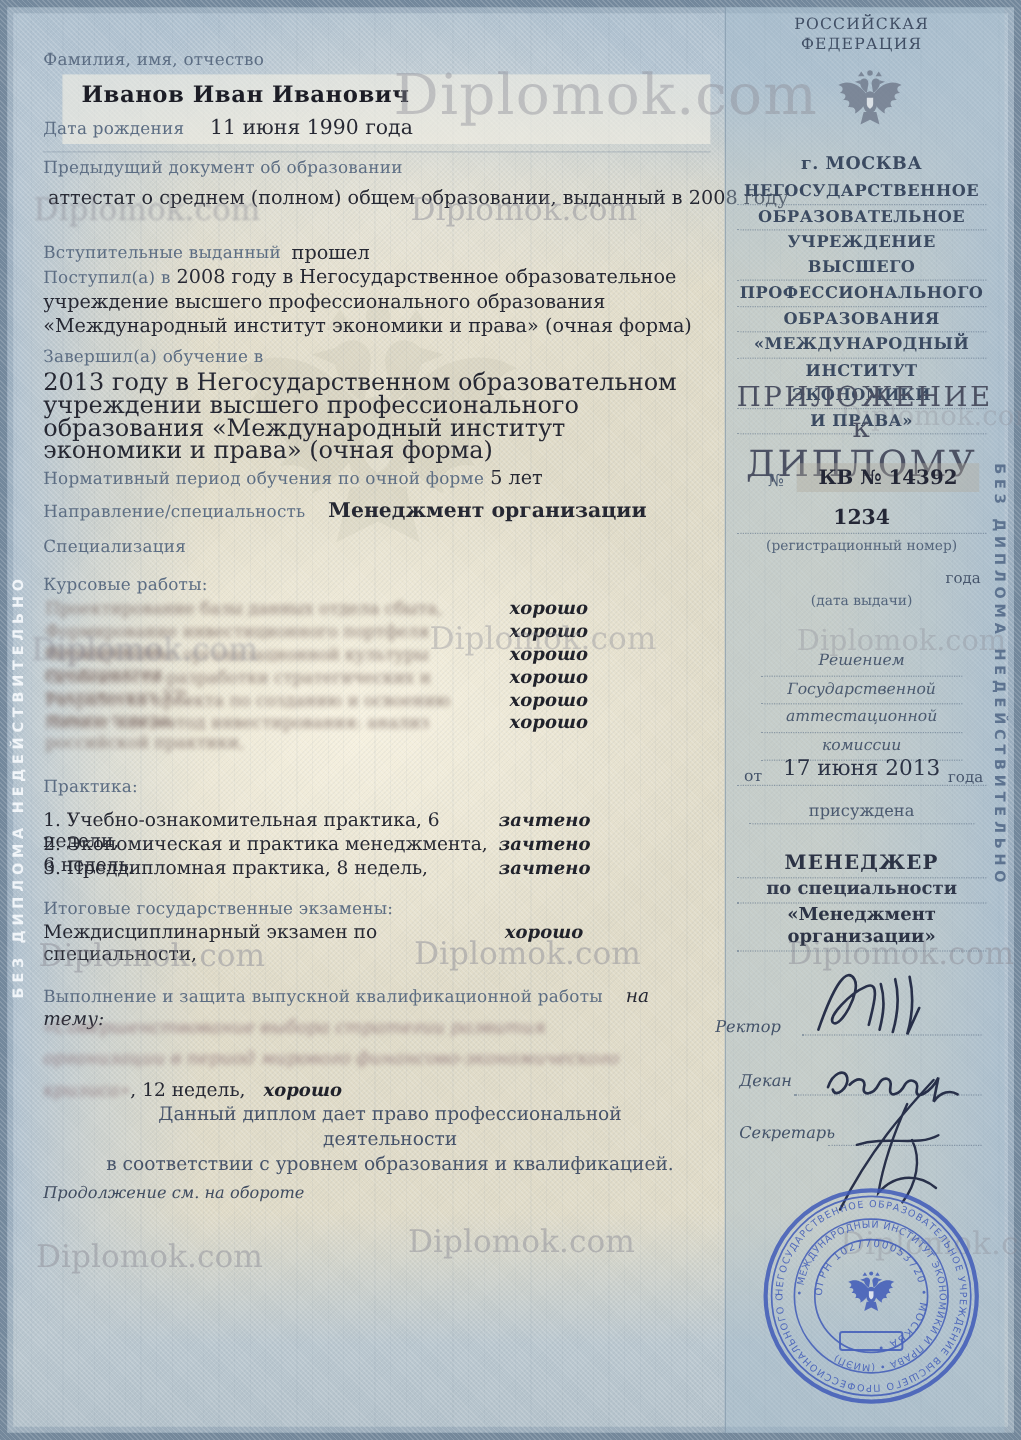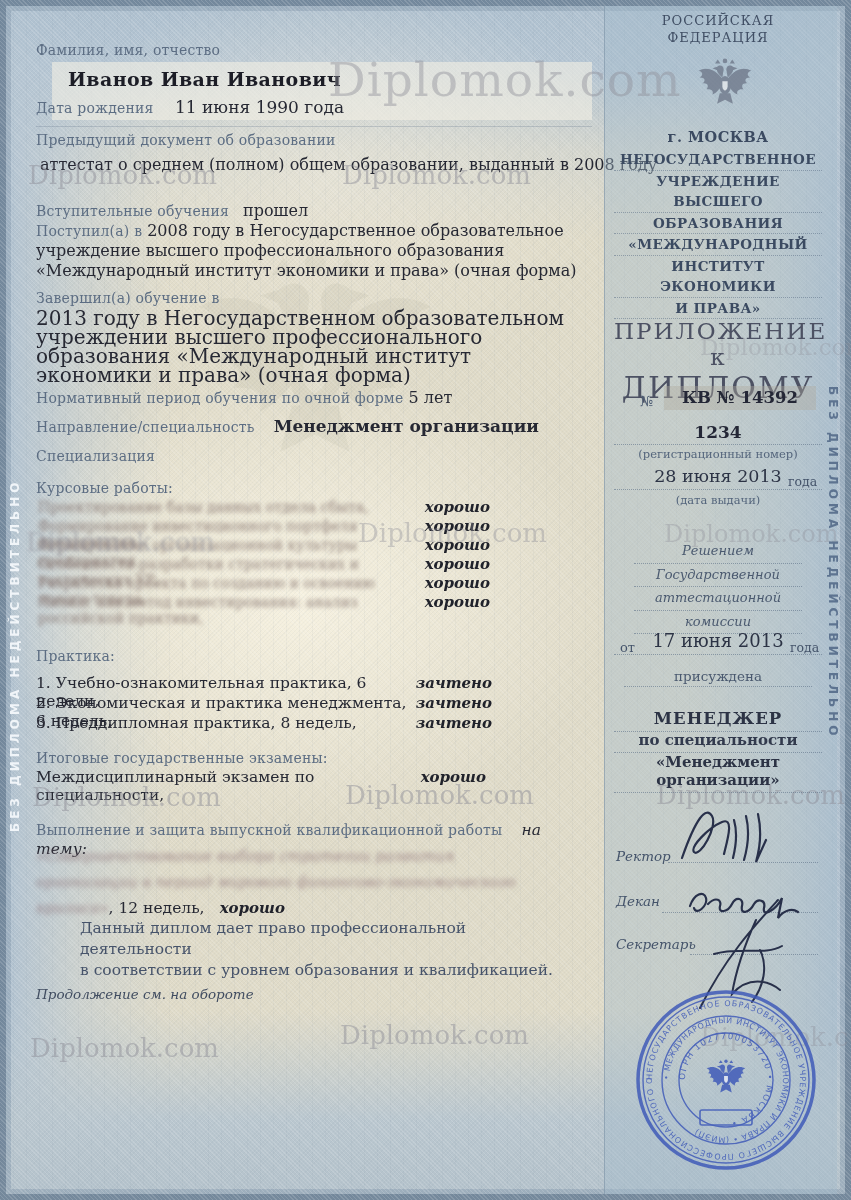--- a/index.html
+++ b/index.html
@@ -113,21 +113,21 @@
   <div class="abs lbl" style="left:36px;top:42px">Фамилия, имя, отчество</div>
   <div class="abs hl" style="left:52px;top:62px;width:540px;height:58px;z-index:1"></div>
   <div class="abs name" style="left:68px;top:68px;z-index:2">Иванов Иван Иванович</div>
   <div class="abs lbl" style="left:36px;top:100px;z-index:2">Дата рождения</div>
   <div class="abs val" style="left:175px;top:97px;font-size:17px;z-index:2">11 июня 1990 года</div>
   <div class="abs" style="left:36px;top:126px;width:556px;border-top:1px solid rgba(110,125,145,.3)"></div>
 
   <div class="abs lbl" style="left:36px;top:132px">Предыдущий документ об образовании</div>
   <div class="abs val" style="left:40px;top:155px;font-size:16px">аттестат о среднем (полном) общем образовании, выданный в 2008 году</div>
 
-  <div class="abs lbl" style="left:36px;top:203px">Вступительные обучения</div>
+  <div class="abs lbl" style="left:36px;top:203px">Вступительные выданный</div>
   <div class="abs val" style="left:243px;top:201px;font-size:16px">прошел</div>
 
   <div class="abs para" style="left:36px;top:221px">
     <span class="lbl">Поступил(а) в</span>
     <span class="val" style="font-size:16px">2008 году в Негосударственное образовательное учреждение высшего профессионального образования «Международный институт экономики и права» (очная форма)</span>
   </div>
 
   <div class="abs lbl" style="left:36px;top:290px">Завершил(а) обучение в</div>
   <div class="abs para" style="left:36px;top:309px;font-size:20px">2013 году в Негосударственном образовательном учреждении высшего профессионального образования «Международный институт экономики и права» (очная форма)</div>
 
@@ -195,82 +195,83 @@
 
   <div class="abs" style="left:36px;top:820px;width:520px">
     <span class="lbl">Выполнение и защита выпускной квалификационной работы</span>
     <span class="val i" style="font-size:15.5px;margin-left:14px">на тему:</span>
   </div>
   <div class="abs" style="left:36px;top:843px;width:500px;line-height:25px">
     <span class="val i blur2" style="font-size:15px">«Совершенствование выбора стратегии развития организации в период мирового финансово-экономического кризиса»</span><span class="val" style="font-size:15.5px">, 12 недель,</span>
     <span class="grade" style="margin-left:10px">хорошо</span>
   </div>
 
-  <div class="abs" style="left:80px;top:918px;width:490px;color:#46536a;font-size:15.5px;line-height:21px">
+  <div class="abs" style="left:80px;top:918px;width:490px;text-align:center;color:#46536a;font-size:15.5px;line-height:21px">
     <div>Данный диплом дает право профессиональной деятельности</div>
     <div>в соответствии с уровнем образования и квалификацией.</div>
   </div>
 
   <div class="abs i" style="left:36px;top:986px;font-size:13.5px;color:#414d61">Продолжение см. на обороте</div>
 
   <div class="rc rcenter" style="top:12px;font-size:13px;font-weight:normal;letter-spacing:1px;line-height:17px;color:#404e64">
     <div>РОССИЙСКАЯ</div>
     <div>ФЕДЕРАЦИЯ</div>
   </div>
 
   <svg class="rc" style="left:692px;top:50px;color:#6b7486;opacity:.75" width="66" height="68">
       <use href="#eagle"></use>
     </svg>
 
   <div class="rc rcenter" style="top:128px;font-size:14.5px;font-weight:bold;letter-spacing:.5px;color:#3b4a61">г. МОСКВА</div>
 
   <div class="rc rcenter inst" style="top:149px">
     <div>НЕГОСУДАРСТВЕННОЕ</div>
+    <div>ОБРАЗОВАТЕЛЬНОЕ</div>
     <div>УЧРЕЖДЕНИЕ ВЫСШЕГО</div>
+    <div>ПРОФЕССИОНАЛЬНОГО</div>
     <div>ОБРАЗОВАНИЯ</div>
     <div>«МЕЖДУНАРОДНЫЙ</div>
     <div>ИНСТИТУТ ЭКОНОМИКИ</div>
     <div>И ПРАВА»</div>
   </div>
 
   <div class="rc rcenter title1" style="top:318px">ПРИЛОЖЕНИЕ</div>
   <div class="rc rcenter" style="top:344px">
     <span class="title1" style="letter-spacing:1px">к</span>
     <span class="title2">ДИПЛОМУ</span>
   </div>
 
   <div class="rc" style="left:640px;top:393px;font-size:14px;color:#4d5c72">№</div>
   <div class="rc" style="left:664px;top:386px;width:152px;text-align:center;background:rgba(176,170,158,.4);padding:2px 0 3px">
     <span style="font-size:16.5px;font-weight:bold;color:#242736">КВ № 14392</span>
   </div>
 
   <div class="rc rcenter dotted" style="top:422px;font-size:17px;font-weight:bold;color:#242736;padding-bottom:2px">1234</div>
   <div class="rc rcenter cap" style="top:447px">(регистрационный номер)</div>
 
-  <div class="rc rcenter dotted" style="top:466px;font-size:17.5px;color:#2c3345;padding-bottom:3px">28 июня 2013</div>
   <div class="rc" style="left:788px;top:474px;font-size:12.5px;color:#44536a">года</div>
   <div class="rc rcenter cap" style="top:493px">(дата выдачи)</div>
 
   <div class="rc rcenter" style="top:540px;font-size:13px;font-style:italic;color:#4a596f;line-height:22.5px">
     <div class="dotted" style="margin:0 20px">Решением</div>
     <div class="dotted" style="margin:0 20px">Государственной</div>
     <div class="dotted" style="margin:0 20px">аттестационной</div>
     <div class="dotted" style="margin:0 20px">комиссии</div>
   </div>
 
   <div class="rc" style="left:620px;top:640px;font-size:13px;color:#44536a">от</div>
   <div class="rc rcenter dotted" style="top:630px;font-size:18px;color:#2c3345;padding-bottom:3px">17 июня 2013</div>
   <div class="rc" style="left:790px;top:640px;font-size:12.5px;color:#44536a">года</div>
 
   <div class="rc rcenter dotted" style="top:668px;font-size:13.5px;color:#4a596f;padding-bottom:2px;margin-left:10px;width:188px">присуждена</div>
   <div class="rc rcenter dotted" style="top:709px;font-size:16.5px;font-weight:bold;letter-spacing:1px;color:#2c3345;padding-bottom:3px">МЕНЕДЖЕР</div>
   <div class="rc rcenter dotted" style="top:731px;font-size:15px;font-weight:bold;color:#323a4d;padding-bottom:3px">по специальности</div>
   <div class="rc rcenter dotted" style="top:753px;font-size:15px;font-weight:bold;color:#2c3345;padding-bottom:3px">«Менеджмент организации»</div>
 
-  <div class="rc sigrole" style="left:616px;top:848px">Ректор</div>
+  <div class="rc sigrole" style="left:596px;top:848px">Ректор</div>
   <div class="rc dotted" style="left:668px;top:862px;width:150px"></div>
   <svg class="sig" style="left:672px;top:800px" width="140" height="70">
     <path d="M10 58 C24 18 34 6 40 16 C46 26 28 58 22 52 C18 47 36 28 50 22 C62 17 56 38 52 54 M62 20 C66 34 64 46 61 58 M74 16 C78 32 76 46 72 60 M86 14 C90 32 88 48 84 62 L94 40" fill="none" stroke="#28304a" stroke-width="2.2" stroke-linecap="round"></path>
   </svg>
 
   <div class="rc sigrole" style="left:616px;top:893px">Декан</div>
   <div class="rc dotted" style="left:662px;top:912px;width:156px"></div>
   <svg class="sig" style="left:682px;top:876px" width="140" height="48">
     <path d="M8 30 C12 18 22 14 24 22 C26 30 14 40 12 32 M26 28 C34 20 40 24 38 30 C36 38 46 36 50 28 C54 20 62 22 60 30 C58 40 68 36 72 28 C76 22 84 24 82 32 C80 42 94 34 100 22 L96 42 C102 34 110 32 116 36" fill="none" stroke="#28304a" stroke-width="2.2" stroke-linecap="round"></path>
   </svg>

